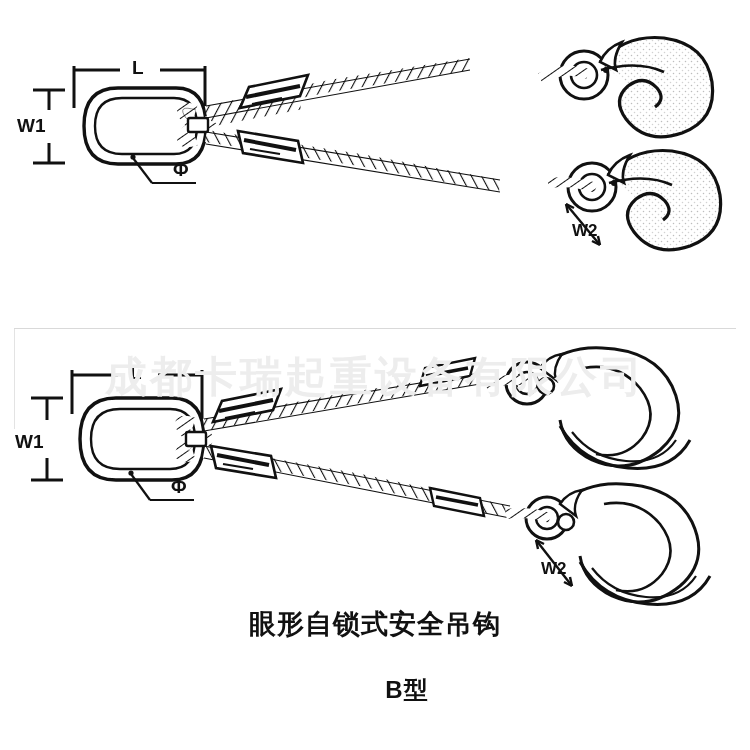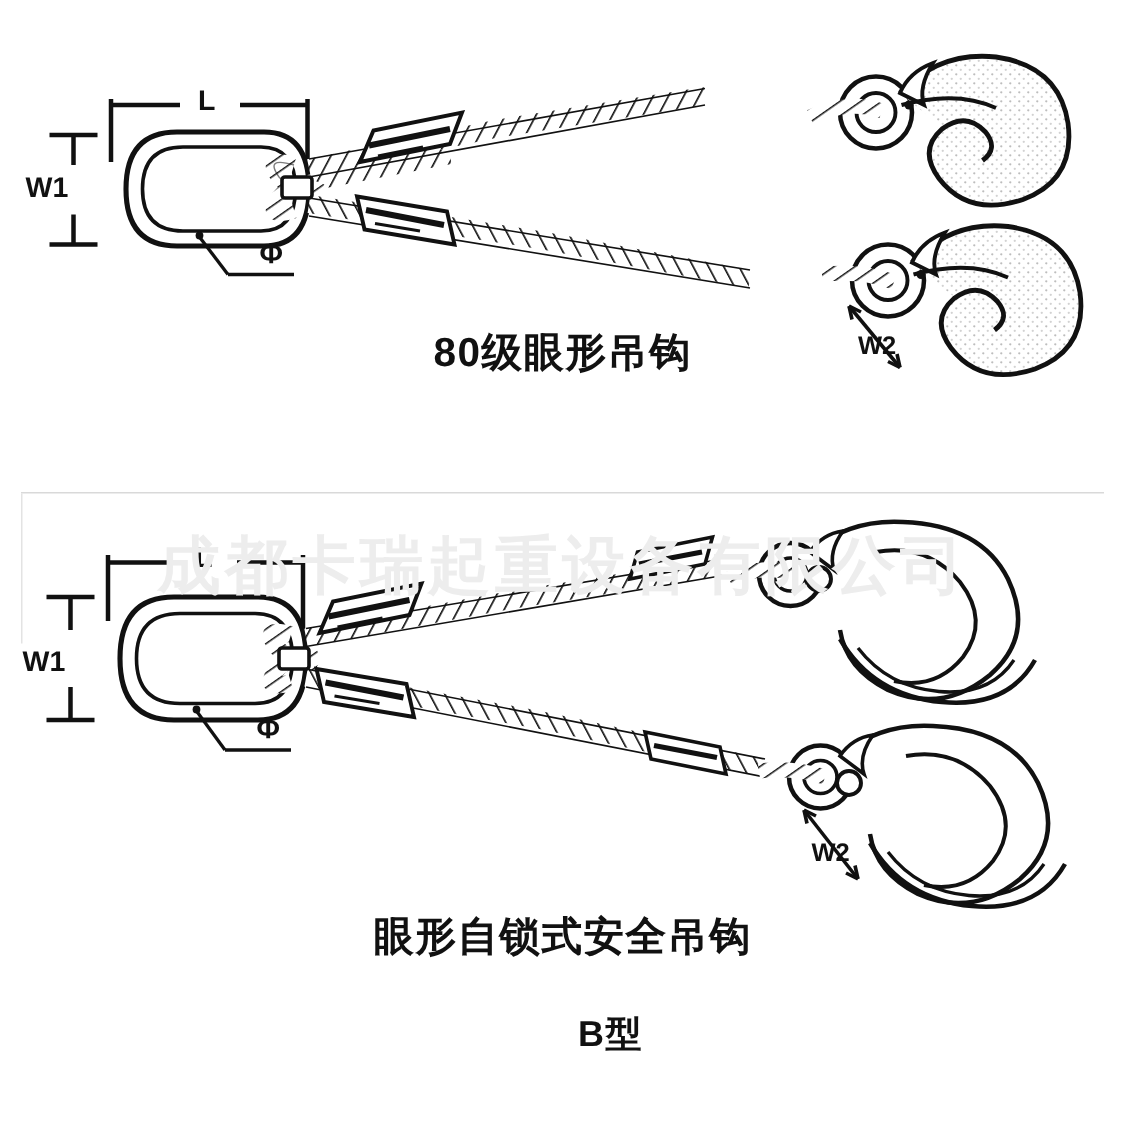--- a/index.html
+++ b/index.html
@@ -178,21 +178,20 @@
         <path d="M566 204 L574 208 M566 204 L568 213"></path>
         <path d="M600 245 L592 241 M600 245 L598 236"></path>
       </g>
     </svg>
 
     <div class="dimlabel" style="left:132px;top:58px;font-size:19px;">L</div>
     <div class="dimlabel" style="left:17px;top:116px;font-size:19px;">W1</div>
     <div class="dimlabel" style="left:173px;top:160px;font-size:19px;">Φ</div>
     <div class="dimlabel" style="left:572px;top:222px;font-size:17px;">W2</div>
 
-    <div class="cap cap-main" id="cap-a-main">80级眼形吊钩</div>
   </div>
 
   <div class="divider"></div>
   <div class="vrule"></div>
 
   <div class="panel" id="panel-b">
     <svg width="750" height="422" viewBox="0 0 750 422">
       <defs>
         <pattern id="ropeB" width="9" height="9" patternUnits="userSpaceOnUse" patternTransform="rotate(28)">
           <rect width="9" height="9" fill="#fff"></rect>

